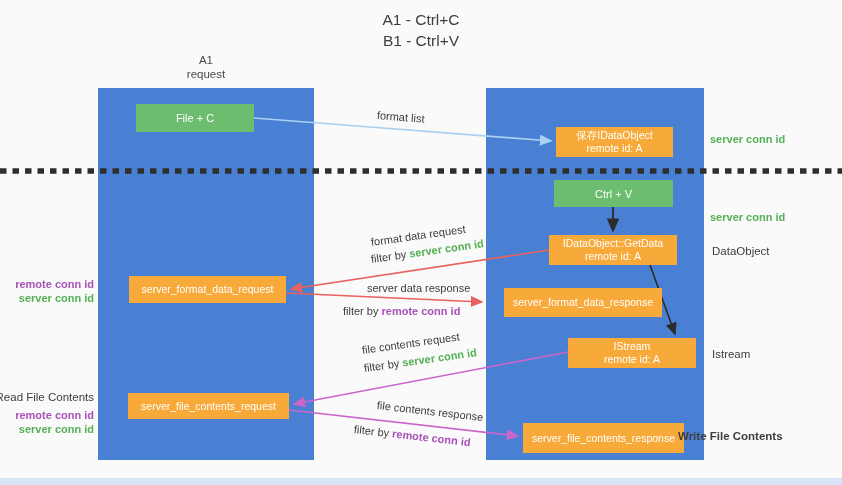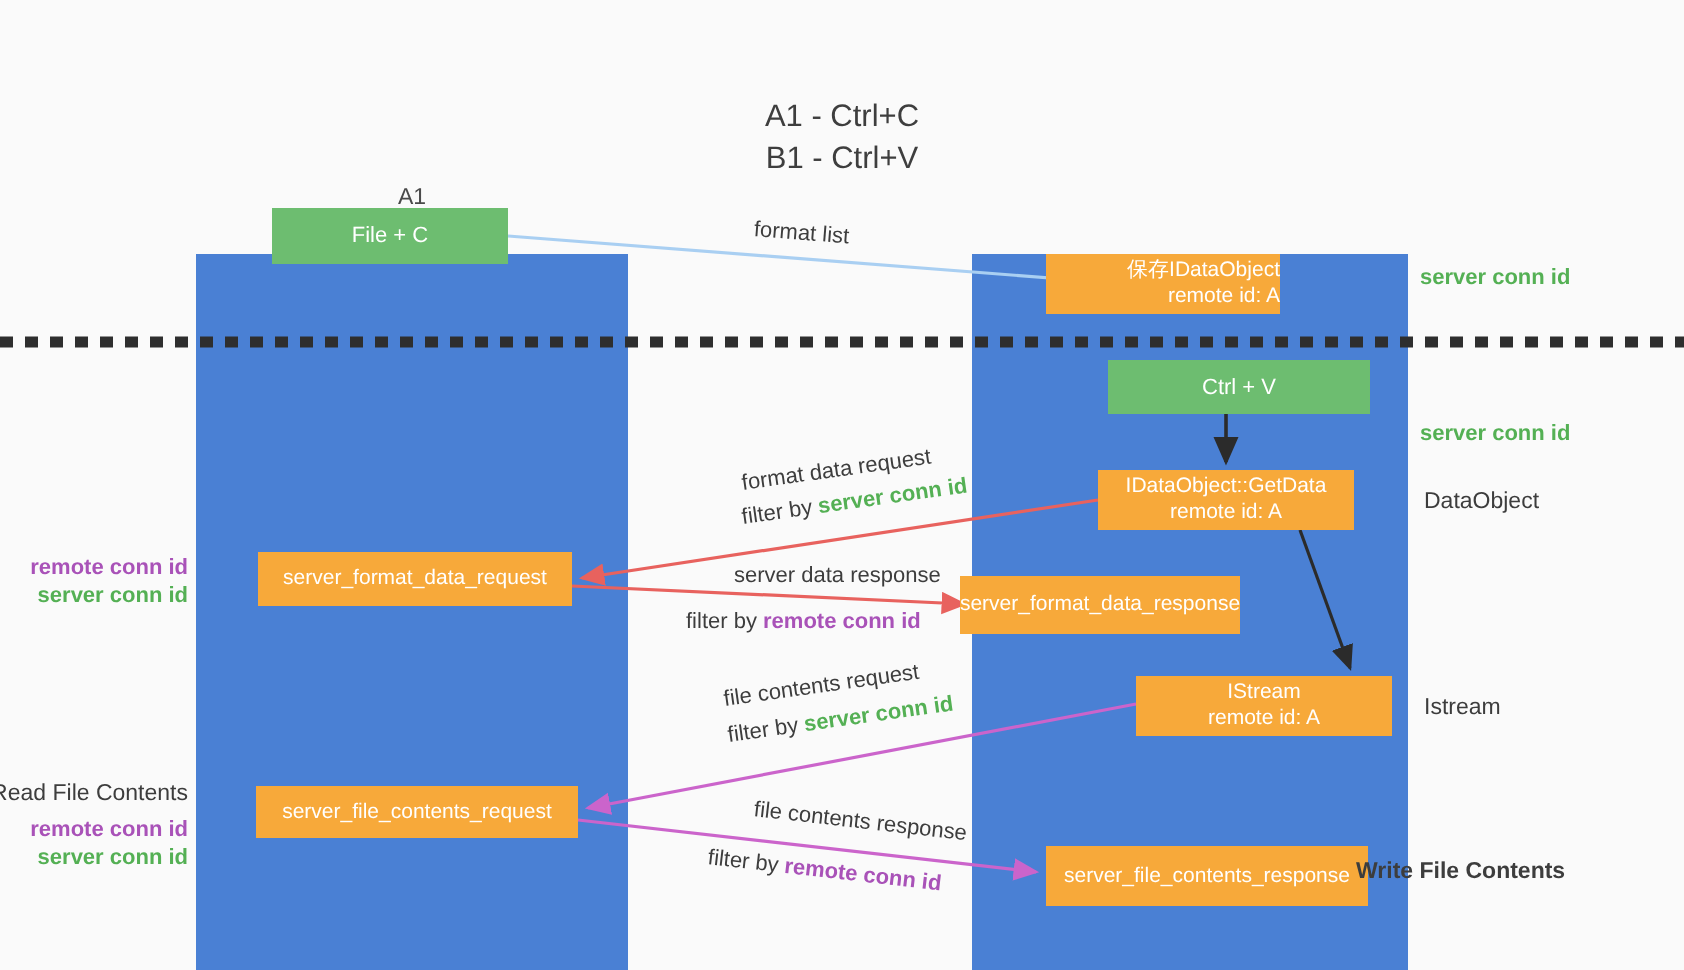--- a/index.html
+++ b/index.html
@@ -1,18 +1,18 @@
 <!DOCTYPE html>
 <html><head>
 <meta charset="utf-8">
 <style>
   html,body{margin:0;padding:0;background:#fafafa;font-family:"Liberation Sans","DejaVu Sans",sans-serif;}
   #stage{position:relative;width:842px;height:485px;background:#fafafa;overflow:hidden;}
 
-  .abs{position:absolute;margin-top:39px;}
+  .abs{position:absolute;}
 
   .title-block{left:300px;top:9px;width:242px;text-align:center;font-size:15.5px;line-height:21px;color:#3e3e3e;}
 
   .col-header{top:53px;text-align:center;font-size:11.5px;line-height:14px;color:#4a4a4a;}
   .col-header.left{left:98px;width:216px;}
   .col-header.right{left:486px;width:218px;}
 
   .lifeline{top:88px;height:372px;background:#4a80d4;}
   .lifeline.left{left:98px;width:216px;}
   .lifeline.right{left:486px;width:218px;}
@@ -39,21 +39,21 @@
 
 <div id="stage">
 
   <div class="abs title-block">
     <div>A1 - Ctrl+C</div>
     <div>B1 - Ctrl+V</div>
   </div>
 
   <div class="abs col-header left">
     <div>A1</div>
-    <div>format</div>
+    <div>request</div>
   </div>
   <div class="abs col-header right">
   </div>
 
   <div class="abs lifeline left"></div>
   <div class="abs lifeline right"></div>
 
   <svg class="overlay" viewBox="0 0 842 485">
     <defs>
       <marker id="m-blue" markerWidth="9" markerHeight="8" refX="7" refY="3.5" orient="auto">
@@ -76,39 +76,39 @@
     <line x1="549" y1="250" x2="291" y2="289" stroke="#e8625e" stroke-width="1.6" marker-end="url(#m-red)"></line>
     <line x1="286" y1="293" x2="482" y2="302" stroke="#e8625e" stroke-width="1.6" marker-end="url(#m-red)"></line>
     <line x1="568" y1="352" x2="294" y2="404" stroke="#cb64cb" stroke-width="1.6" marker-end="url(#m-magenta)"></line>
     <line x1="289" y1="410" x2="518" y2="436" stroke="#cb64cb" stroke-width="1.6" marker-end="url(#m-magenta)"></line>
   </svg>
 
   <div class="node green" style="left:136px;top:104px;width:118px;height:28px;">
     <span>File + C</span>
   </div>
 
-  <div class="node orange" style="left:523px;top:127px;width:117px;height:30px;align-items:flex-end;">
+  <div class="node orange" style="left:556px;top:127px;width:117px;height:30px;">
     <span>保存IDataObject</span>
     <span>remote id: A</span>
   </div>
 
-  <div class="node green" style="left:554px;top:180px;width:131px;height:27px;">
+  <div class="node green" style="left:554px;top:180px;width:119px;height:27px;">
     <span>Ctrl + V</span>
   </div>
 
   <div class="node orange" style="left:549px;top:235px;width:128px;height:30px;">
     <span>IDataObject::GetData</span>
     <span>remote id: A</span>
   </div>
 
   <div class="node orange" style="left:129px;top:276px;width:157px;height:27px;">
     <span>server_format_data_request</span>
   </div>
 
-  <div class="node orange" style="left:480px;top:288px;width:140px;height:29px;">
+  <div class="node orange" style="left:504px;top:288px;width:158px;height:29px;">
     <span>server_format_data_response</span>
   </div>
 
   <div class="node orange" style="left:568px;top:338px;width:128px;height:30px;">
     <span>IStream</span>
     <span>remote id: A</span>
   </div>
 
   <div class="node orange" style="left:523px;top:423px;width:161px;height:30px;">
     <span>server_file_contents_response</span>

